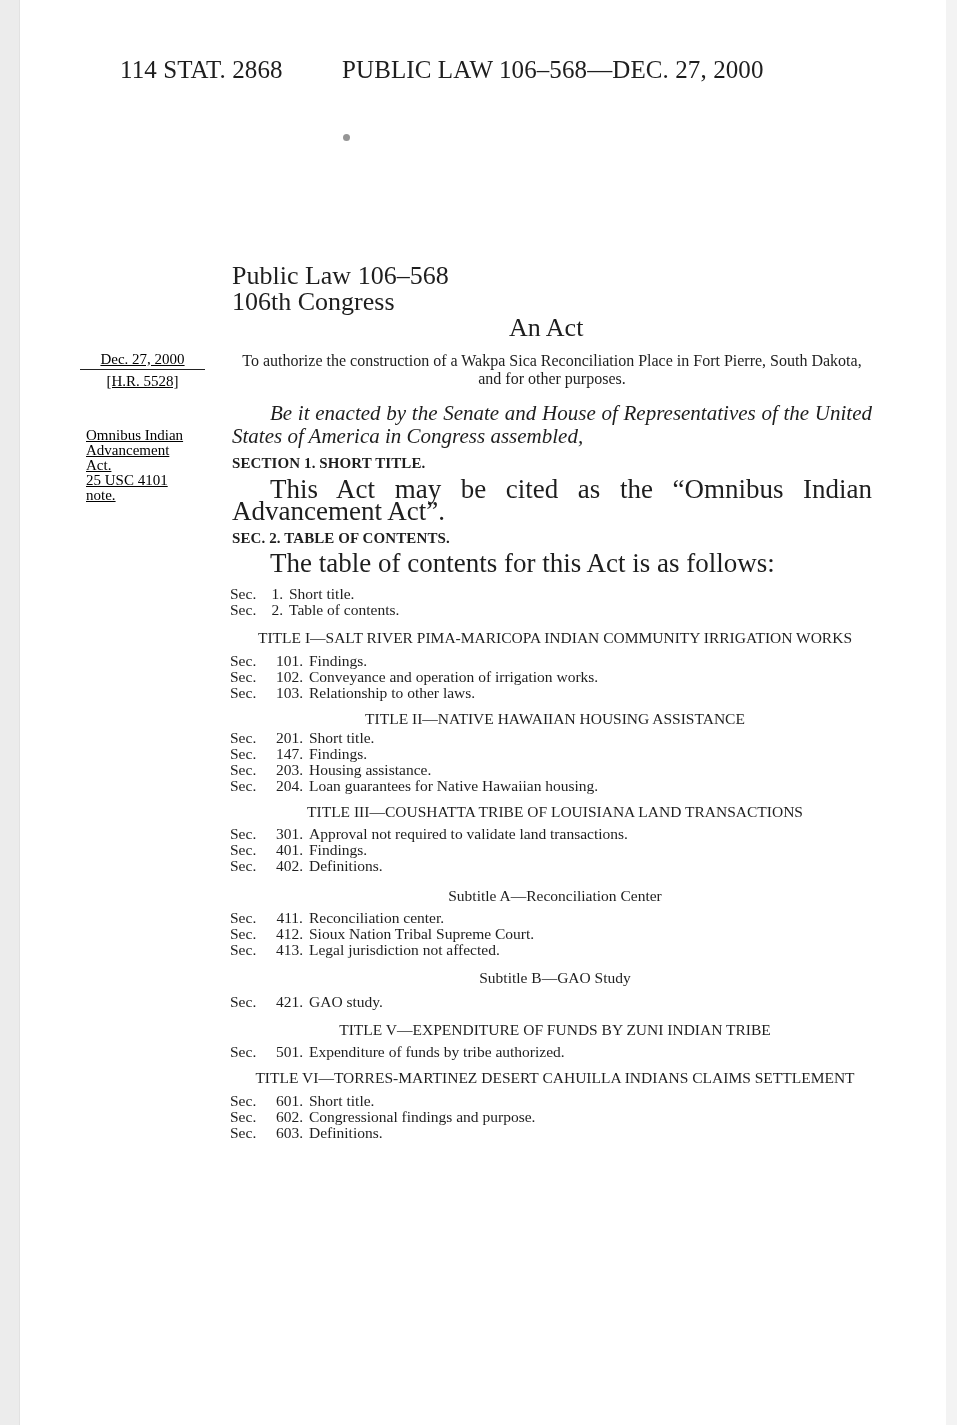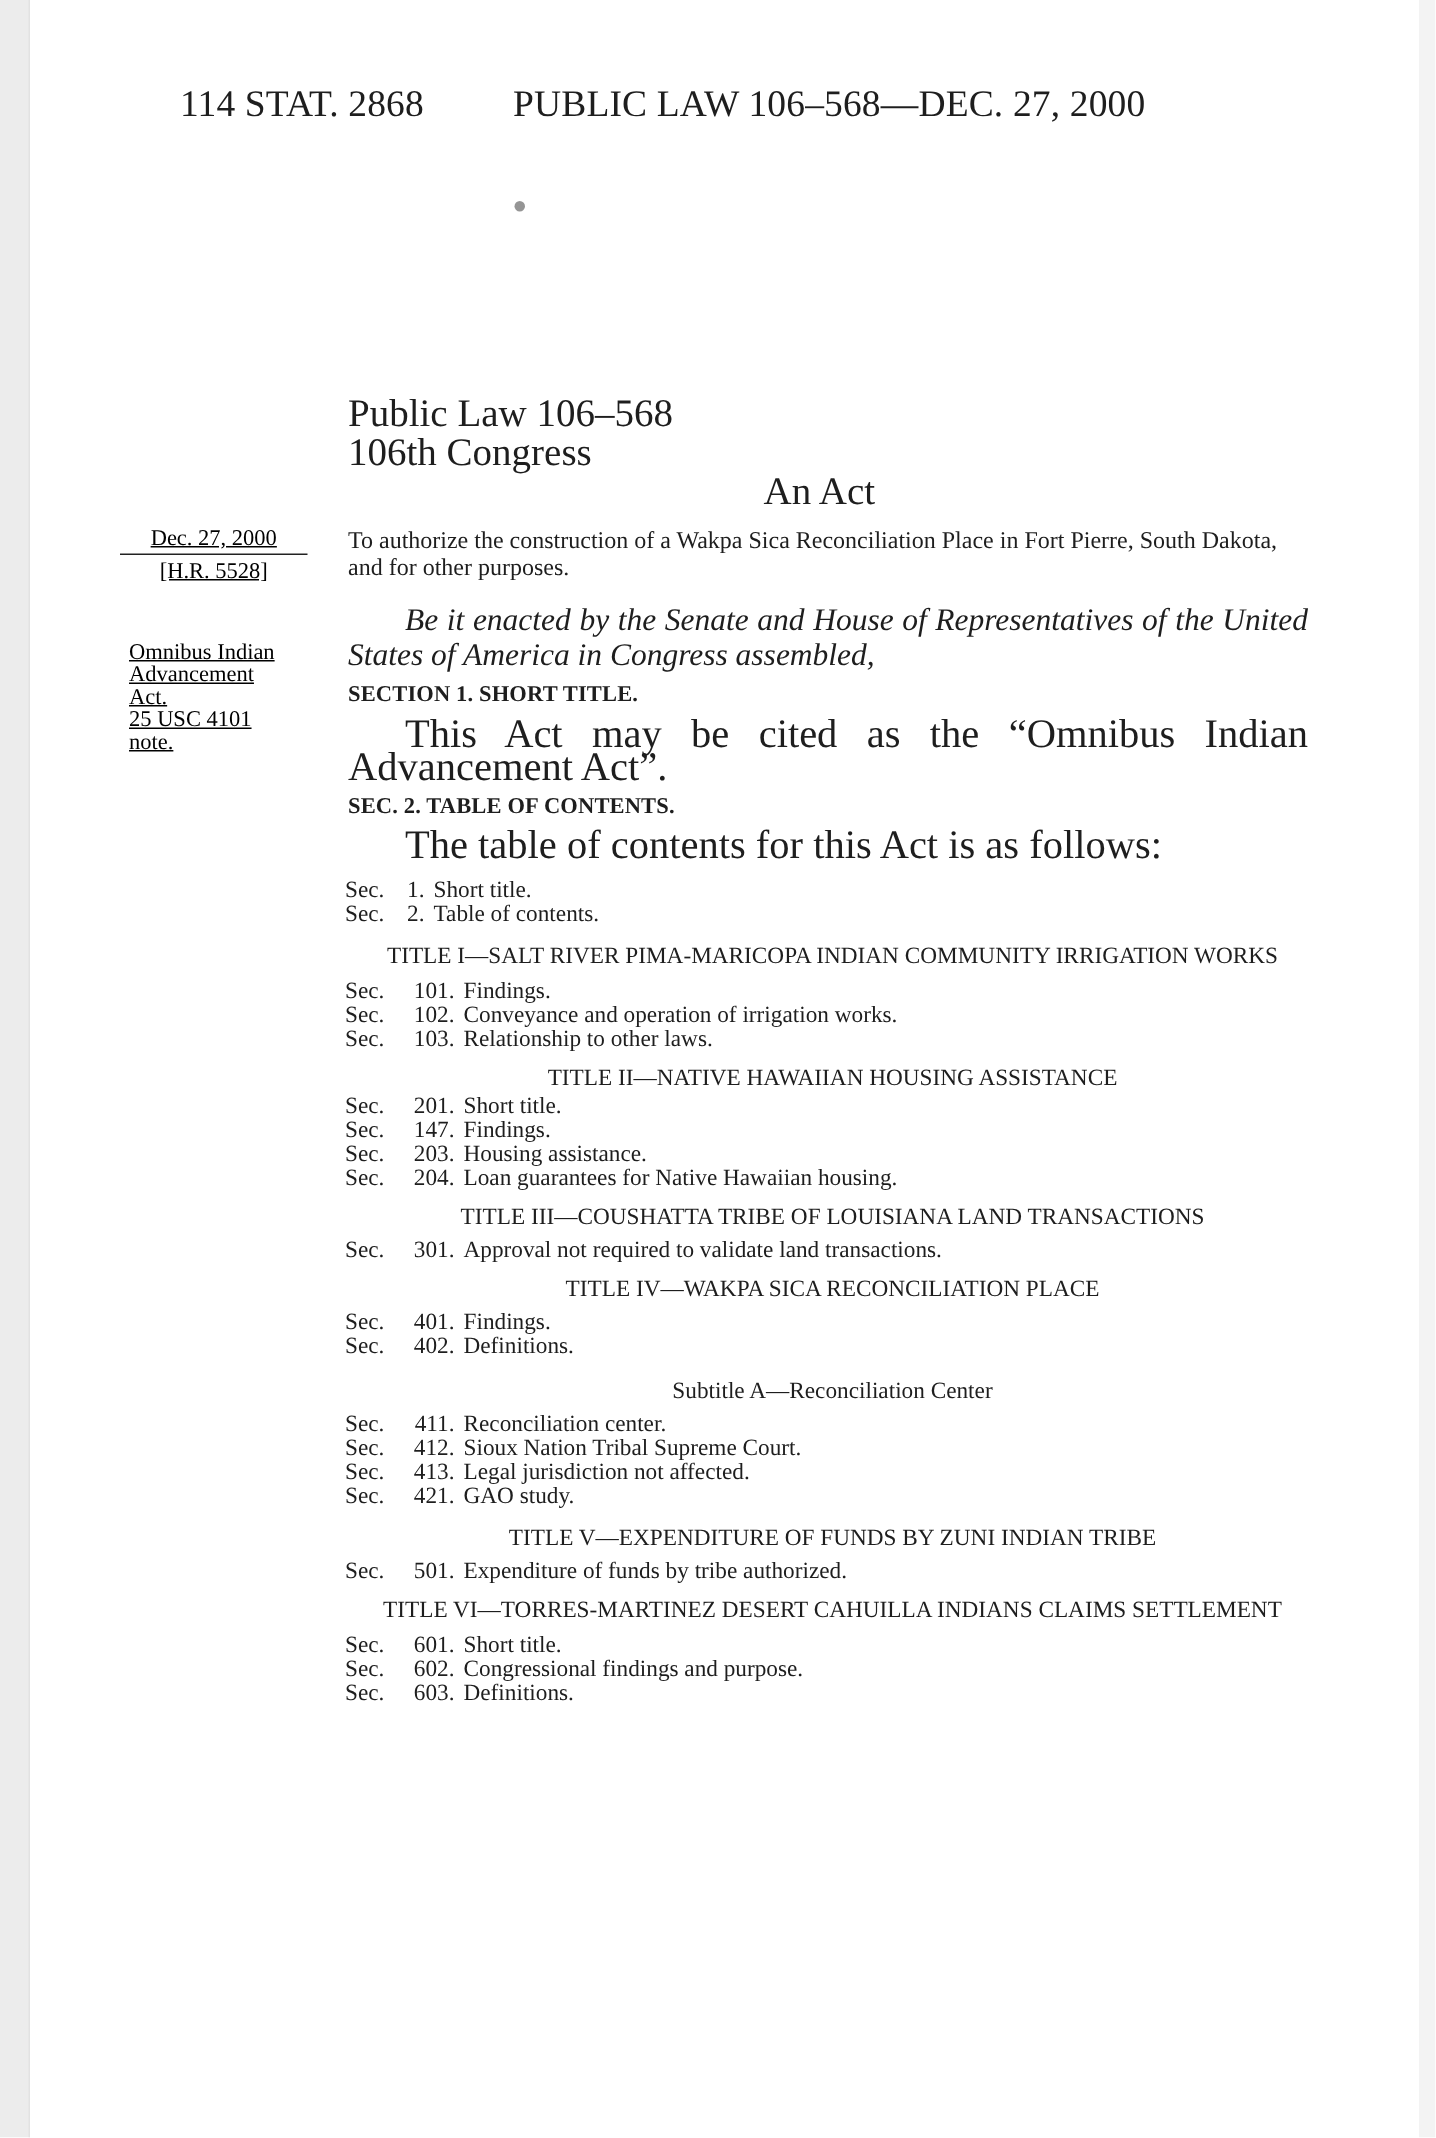--- a/index.html
+++ b/index.html
@@ -12,21 +12,21 @@
   .edge-right { position: absolute; left: 946px; top: 0; width: 11px; height: 1425px; background: #f3f3f3; }
   .abs { position: absolute; white-space: nowrap; }
   .running-head { top: 56px; font-size: 25px; letter-spacing: 0.1px; }
   .speck { position: absolute; left: 343px; top: 134px; width: 7px; height: 7px; border-radius: 50%; background: #7a7a7a; opacity: 0.8; }
   .pl-title { left: 232px; font-size: 26px; }
   .an-act { left: 509px; top: 313px; font-size: 26px; }
   .margin { left: 86px; font-size: 15px; line-height: 15px; color: #000000; text-decoration: underline; }
   .margin-date { top: 352px; width: 125px; text-align: center; padding-bottom: 2px; border-bottom: 1px solid #222; left: 80px; }
   .margin-hr { top: 374px; width: 125px; text-align: center; left: 80px; }
   .margin-note { top: 428px; line-height: 15px; white-space: normal; width: 140px; }
-  .purpose { left: 232px; top: 352px; width: 640px; font-size: 16px; line-height: 18px; white-space: normal; }
+  .purpose { left: 232px; top: 352px; width: 640px; text-align: center; font-size: 16px; line-height: 18px; white-space: normal; }
   .enact { left: 232px; top: 402px; width: 640px; font-size: 21px; line-height: 23px; font-style: italic; white-space: normal; text-indent: 38px; text-align: justify; }
   .sec-head { left: 232px; font-size: 15px; font-weight: bold; letter-spacing: 0.1px; }
   .body-para { left: 232px; width: 640px; font-size: 27px; line-height: 22px; white-space: normal; text-indent: 38px; text-align: justify; }
   .toc { position: absolute; left: 230px; top: 586px; width: 650px; font-size: 15.5px; }
   .toc-entry { height: 16px; line-height: 16px; display: flex; white-space: nowrap; }
   .toc-entry .sec { width: 33px; }
   .toc-entry .num { width: 46px; text-align: right; padding-right: 6px; box-sizing: border-box; }
   .toc-entry .num.short { width: 26px; }
   .toc-heading { text-align: center; line-height: 20px; padding: 0 10px; }
 </style>
@@ -114,21 +114,20 @@
       <span>Loan guarantees for Native Hawaiian housing.</span>
     </div>
 
   <div class="toc-heading" style="margin-top:8px;margin-bottom:4px;">TITLE III—COUSHATTA TRIBE OF LOUISIANA LAND TRANSACTIONS</div>
   <div class="toc-entry">
       <span class="sec">Sec.</span>
       <span class="num">301.</span>
       <span>Approval not required to validate land transactions.</span>
     </div>
 
-  <div class="toc-heading" style="margin-top:8px;margin-bottom:4px;">TITLE IV—WAKPA SICA RECONCILIATION PLACE</div>
   <div class="toc-entry">
       <span class="sec">Sec.</span>
       <span class="num">401.</span>
       <span>Findings.</span>
     </div>
   <div class="toc-entry">
       <span class="sec">Sec.</span>
       <span class="num">402.</span>
       <span>Definitions.</span>
     </div>
@@ -143,20 +142,21 @@
       <span class="sec">Sec.</span>
       <span class="num">412.</span>
       <span>Sioux Nation Tribal Supreme Court.</span>
     </div>
   <div class="toc-entry">
       <span class="sec">Sec.</span>
       <span class="num">413.</span>
       <span>Legal jurisdiction not affected.</span>
     </div>
 
+  <div class="toc-heading" style="margin-top:10px;margin-bottom:6px;">Subtitle B—GAO Study</div>
   <div class="toc-entry">
       <span class="sec">Sec.</span>
       <span class="num">421.</span>
       <span>GAO study.</span>
     </div>
 
   <div class="toc-heading" style="margin-top:10px;margin-bottom:4px;">TITLE V—EXPENDITURE OF FUNDS BY ZUNI INDIAN TRIBE</div>
   <div class="toc-entry">
       <span class="sec">Sec.</span>
       <span class="num">501.</span>

